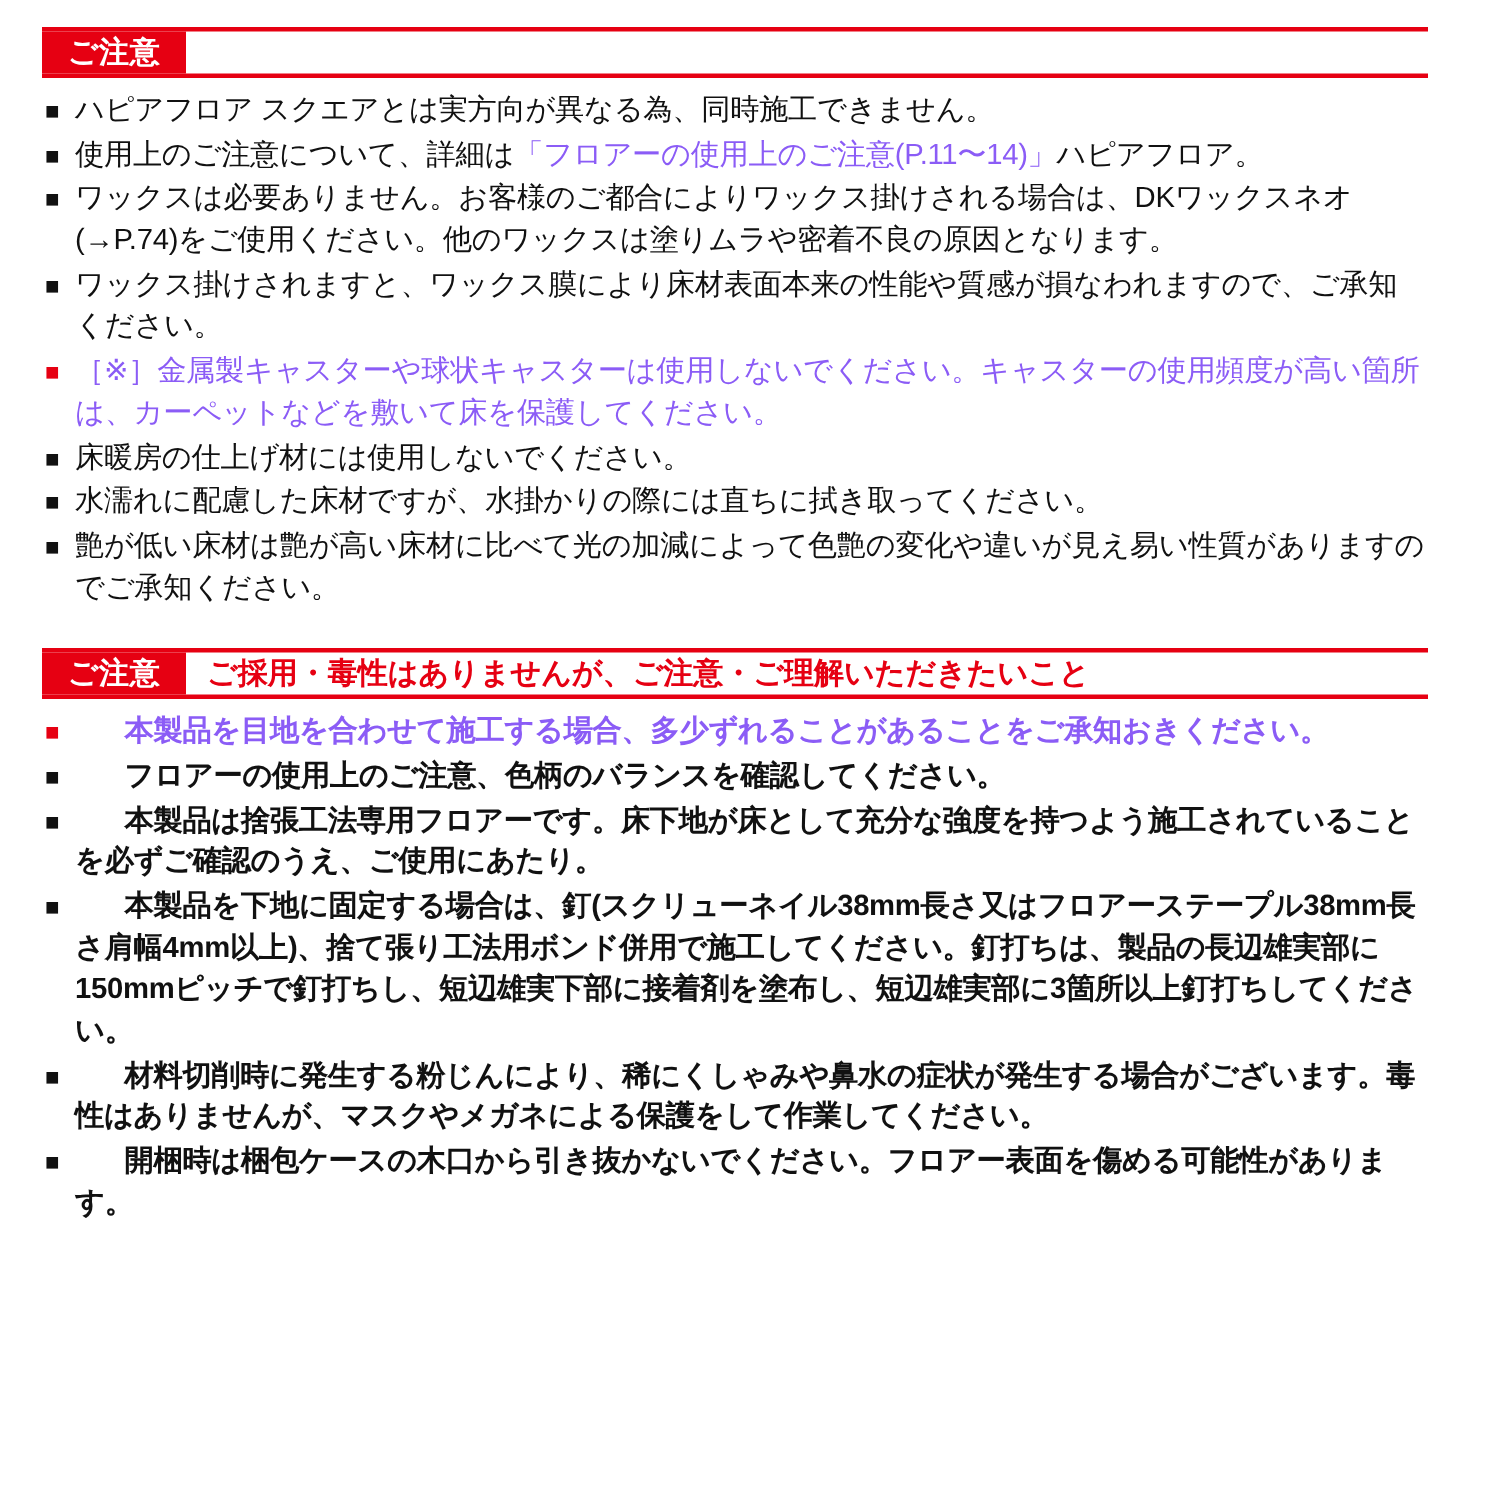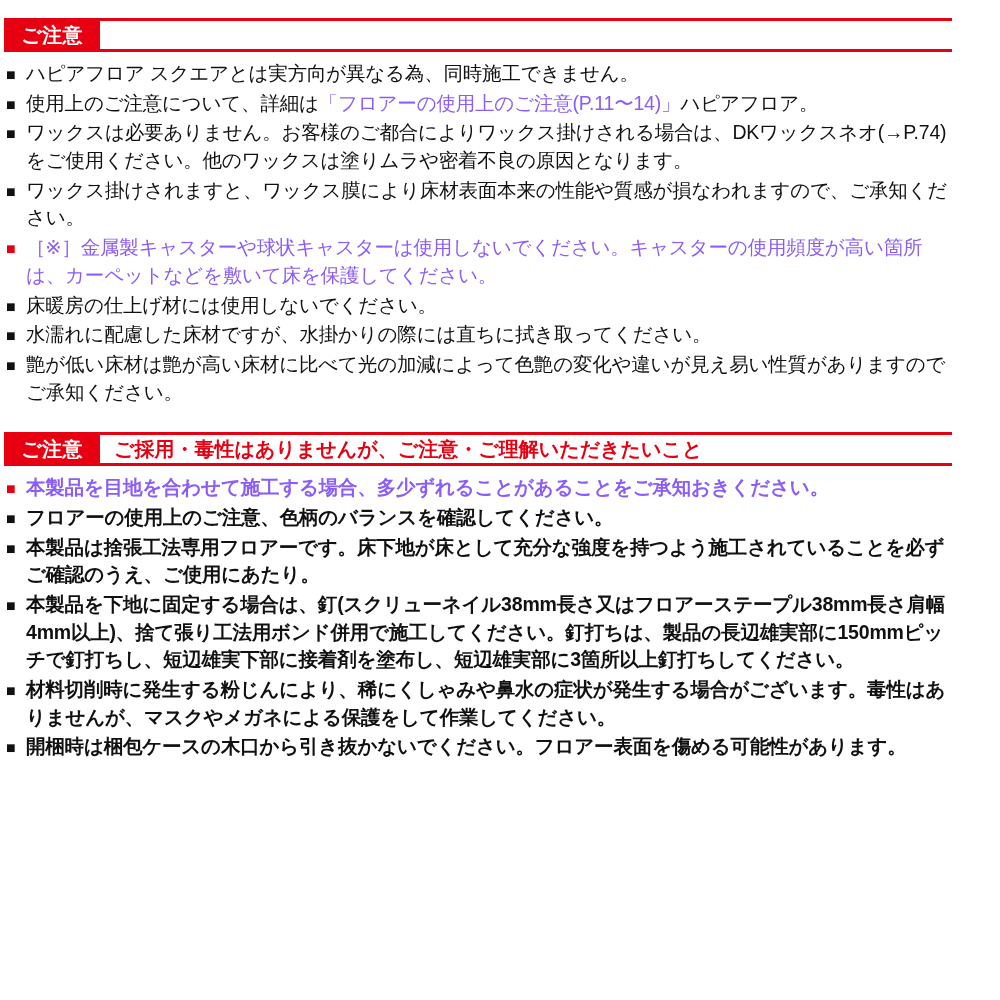--- a/index.html
+++ b/index.html
@@ -12,21 +12,21 @@
     background: #ffffff;
     font-family: "Liberation Sans", "DejaVu Sans", sans-serif;
     color: #111111;
     overflow: hidden;
   }
   .page {
     position: relative;
     width: 968px;
     height: 1000px;
     box-sizing: border-box;
-    padding: 18px 16px 0 4px;
+    padding: 18px 16px 0 28px;
   }
 
   
   .section {
     margin-bottom: 26px;
   }
   .sec-head {
     position: relative;
     height: 34px;
     border-top: 3px solid #e60012;
@@ -80,21 +80,21 @@
     padding-top: 2px;
   }
   .mark.black { color: #111111; }
   .mark.red { color: #e60012; }
   .txt {
     flex: 1 1 auto;
     color: #111111;
   }
   .txt.red { color: #e60012; }
   .txt .red { color: #8b5cf6; }
-  .txt .bold { font-weight: bold; }
+  .txt .bold { font-weight: bold; margin-left: 33px; }
 </style>
 </head>
 <body>
 
 <div class="page">
   <div id="sections-root">
       <div class="section">
         <div class="sec-head">
           <div class="sec-badge">ご注意</div>
         </div>

